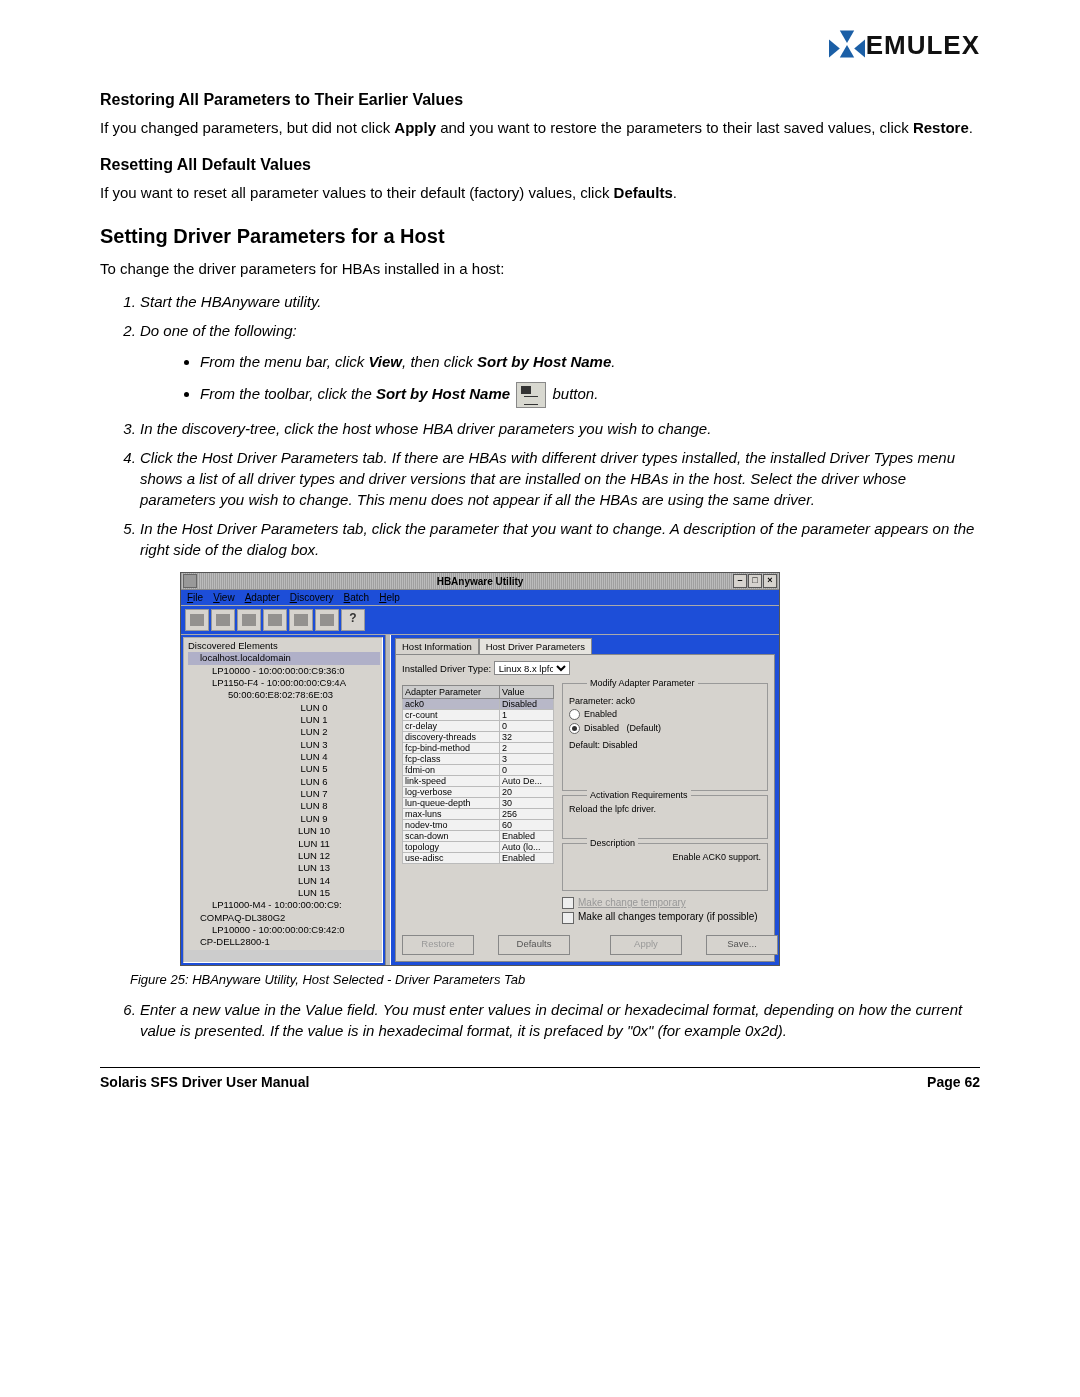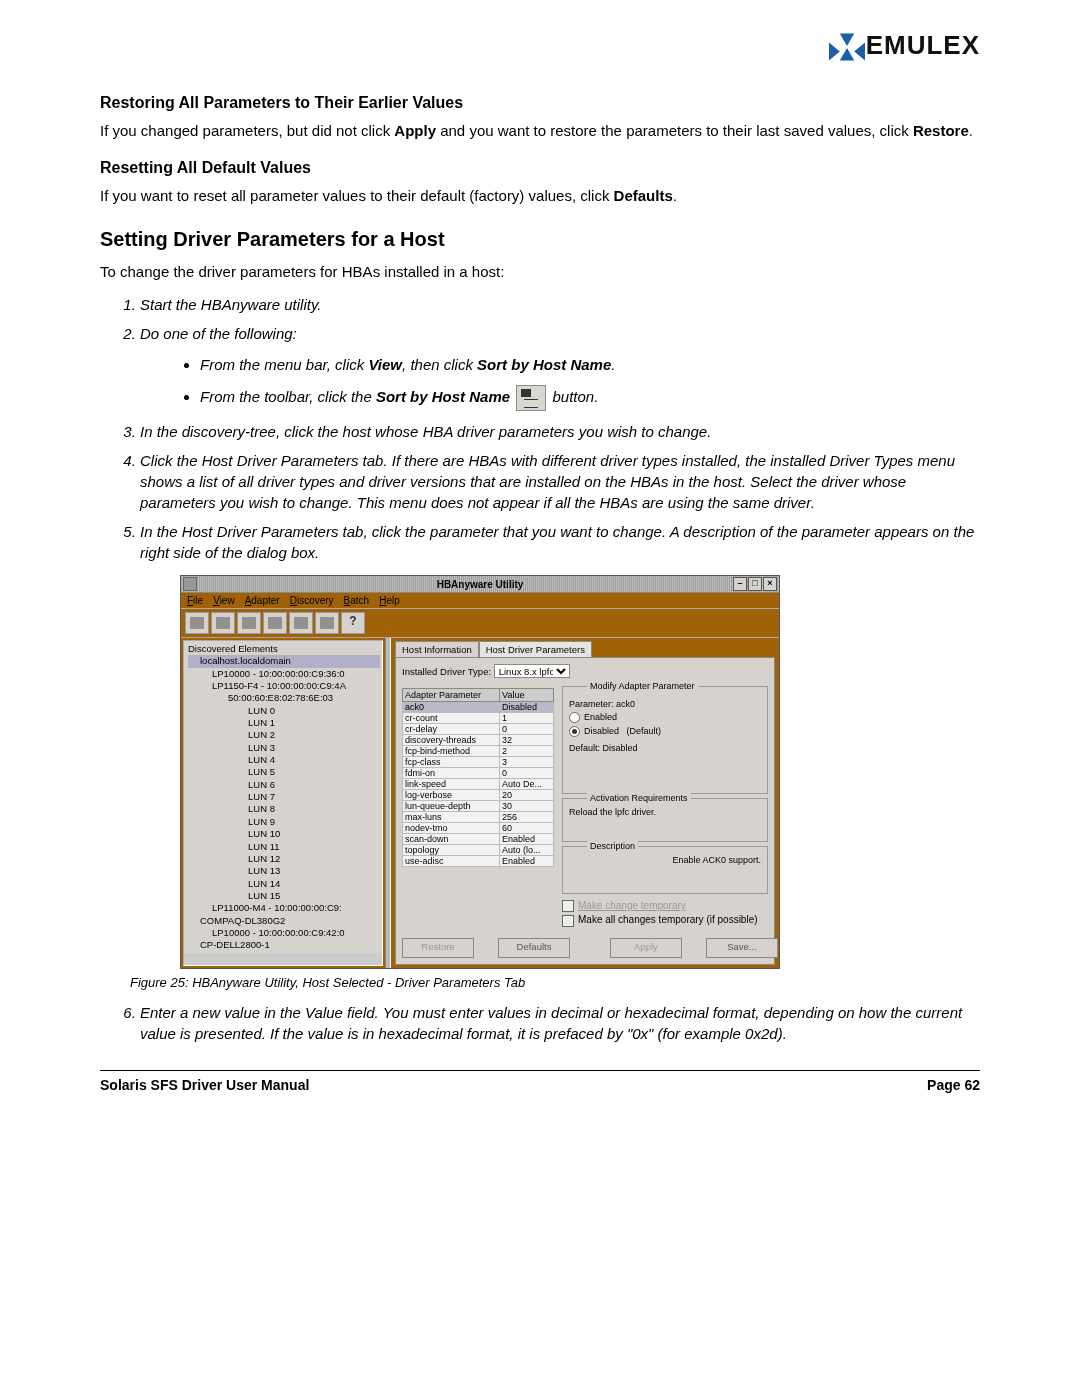--- a/index.html
+++ b/index.html
@@ -15,21 +15,21 @@
     width: 880px;
     margin: 30px auto 0 auto;
     padding: 0 0 40px 0;
   }
   .header {
     text-align: right;
     margin-bottom: 30px;
   }
   .logo {
     display: inline-flex;
-    align-items: flex-end;
+    align-items: flex-start;
     gap: 1px;
   }
   .logo-mark {
     width: 36px;
     height: 28px;
   }
   .logo-text {
     font-weight: 900;
     font-size: 26px;
     letter-spacing: 1px;
@@ -75,21 +75,21 @@
     width:14px; height:7px;
     border-top:1px solid #333;
     border-bottom:1px solid #333;
   }
 
   
   .app-window {
     width: 598px;
     margin: 12px 0 0 80px;
     border: 1px solid #555;
-    background: #a16207;
+    background: #1d4ed8;
     font-family: Tahoma, Arial, sans-serif;
     font-size: 10px;
   }
   .titlebar {
     height: 16px;
     background: repeating-linear-gradient(90deg,#a0a0a0,#a0a0a0 1px,#bcbcbc 1px,#bcbcbc 2px);
     display: flex;
     align-items: center;
     justify-content: center;
     position: relative;
@@ -152,21 +152,21 @@
   }
   .tree-pane .tree-content {
     padding:2px 2px 2px 4px;
     line-height:1.3;
     white-space:nowrap;
   }
   .tree-line { display:block; }
   .indent1 { padding-left:12px; }
   .indent2 { padding-left:24px; }
   .indent3 { padding-left:40px; }
-  .indent4 { padding-left:60px; }
+  .indent4 { padding-left:60px;text-align:center; }
   .sel { background:#b0b0c8; }
   .splitter {
     width:4px; background:#bbb; border-left:1px solid #888; border-right:1px solid #fff;
   }
   .right-pane {
     flex:1;
     padding:2px 4px 4px 4px;
     position:relative;
   }
   .tabs { display:flex; gap:0; }

